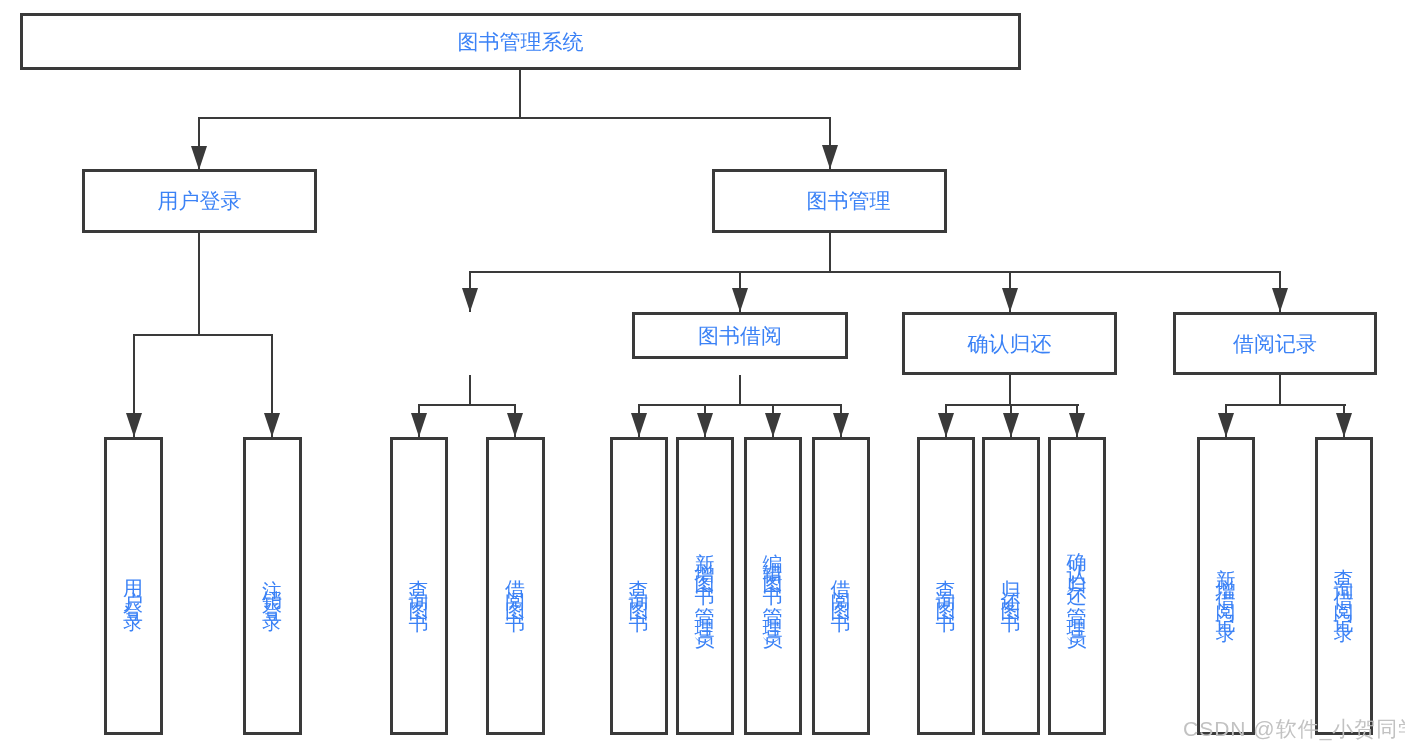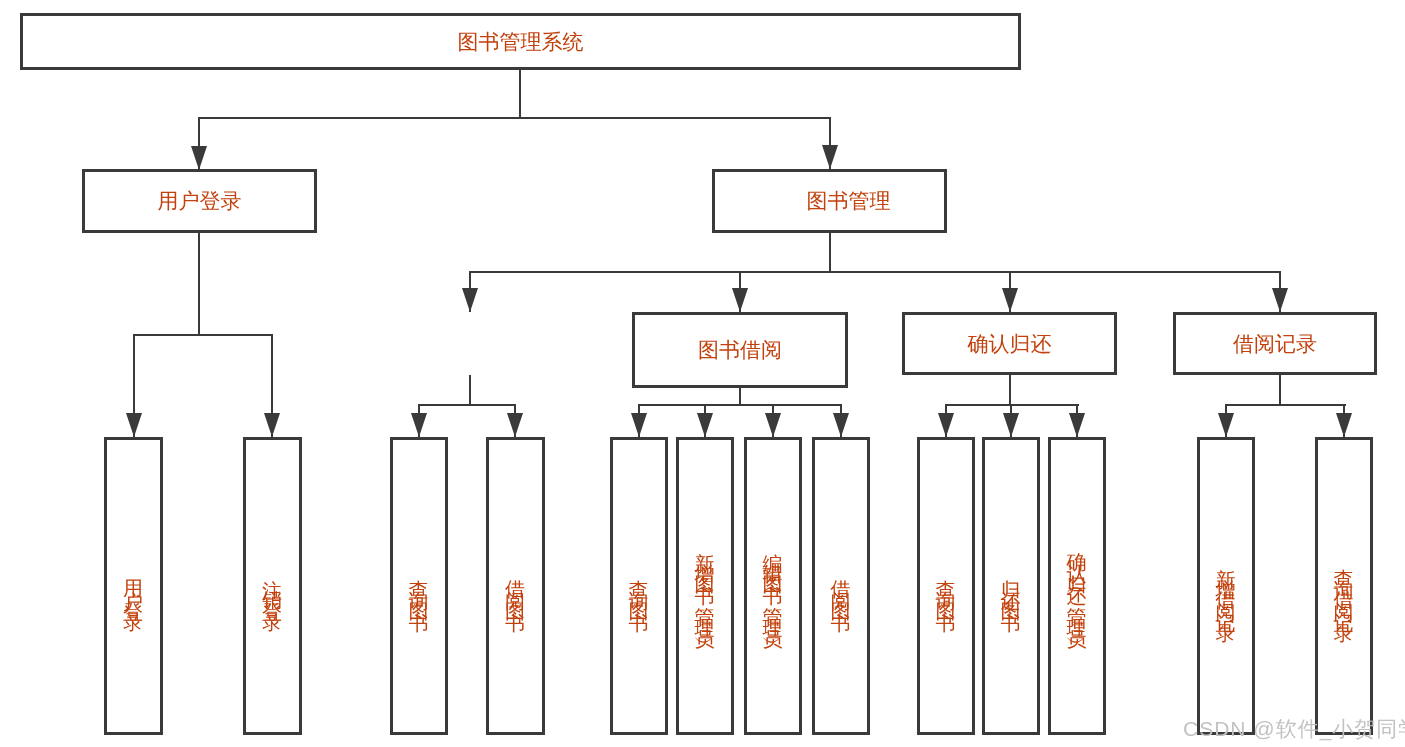--- a/index.html
+++ b/index.html
@@ -3,21 +3,21 @@
 <meta charset="utf-8">
 <style>
   html,body{margin:0;padding:0;background:#ffffff;}
   .canvas{
     position:relative;width:1405px;height:747px;background:#ffffff;
     font-family:"Liberation Sans","DejaVu Sans",sans-serif;overflow:hidden;
   }
   .box{
     position:absolute;box-sizing:border-box;background:#ffffff;
     border:3px solid #3a3a3a;display:flex;align-items:center;justify-content:center;
-    color:#c2410c;font-size:21px;z-index:2;
+    color:#3b82f6;font-size:21px;z-index:2;
   }
   .box .lbl{white-space:nowrap;}
   .leaf .lbl{
     writing-mode:vertical-rl;text-orientation:mixed;
     font-size:20px;line-height:1;letter-spacing:11px;
   }
   .vline{position:absolute;width:2px;background:#3a3a3a;z-index:1;}
   .hline{position:absolute;height:2px;background:#3a3a3a;z-index:1;}
   .arrow{
     position:absolute;width:0;height:0;z-index:1;
@@ -38,21 +38,21 @@
     <span class="lbl">图书管理系统</span>
   </div>
 
   <div class="box" style="left:82px;top:169px;width:235px;height:64px;">
     <span class="lbl">用户登录</span>
   </div>
   <div class="box" style="left:712px;top:169px;width:235px;height:64px;padding-left:38px;">
     <span class="lbl">图书管理</span>
   </div>
 
-  <div class="box" style="left:632px;top:312px;width:216px;height:76px;">
+  <div class="box" style="left:632px;top:312px;width:216px;height:47px;">
     <span class="lbl">图书借阅</span>
   </div>
   <div class="box" style="left:902px;top:312px;width:215px;height:63px;">
     <span class="lbl">确认归还</span>
   </div>
   <div class="box" style="left:1173px;top:312px;width:204px;height:63px;">
     <span class="lbl">借阅记录</span>
   </div>
 
   <div class="box leaf" style="left:104px;top:437px;width:59px;height:298px;">

